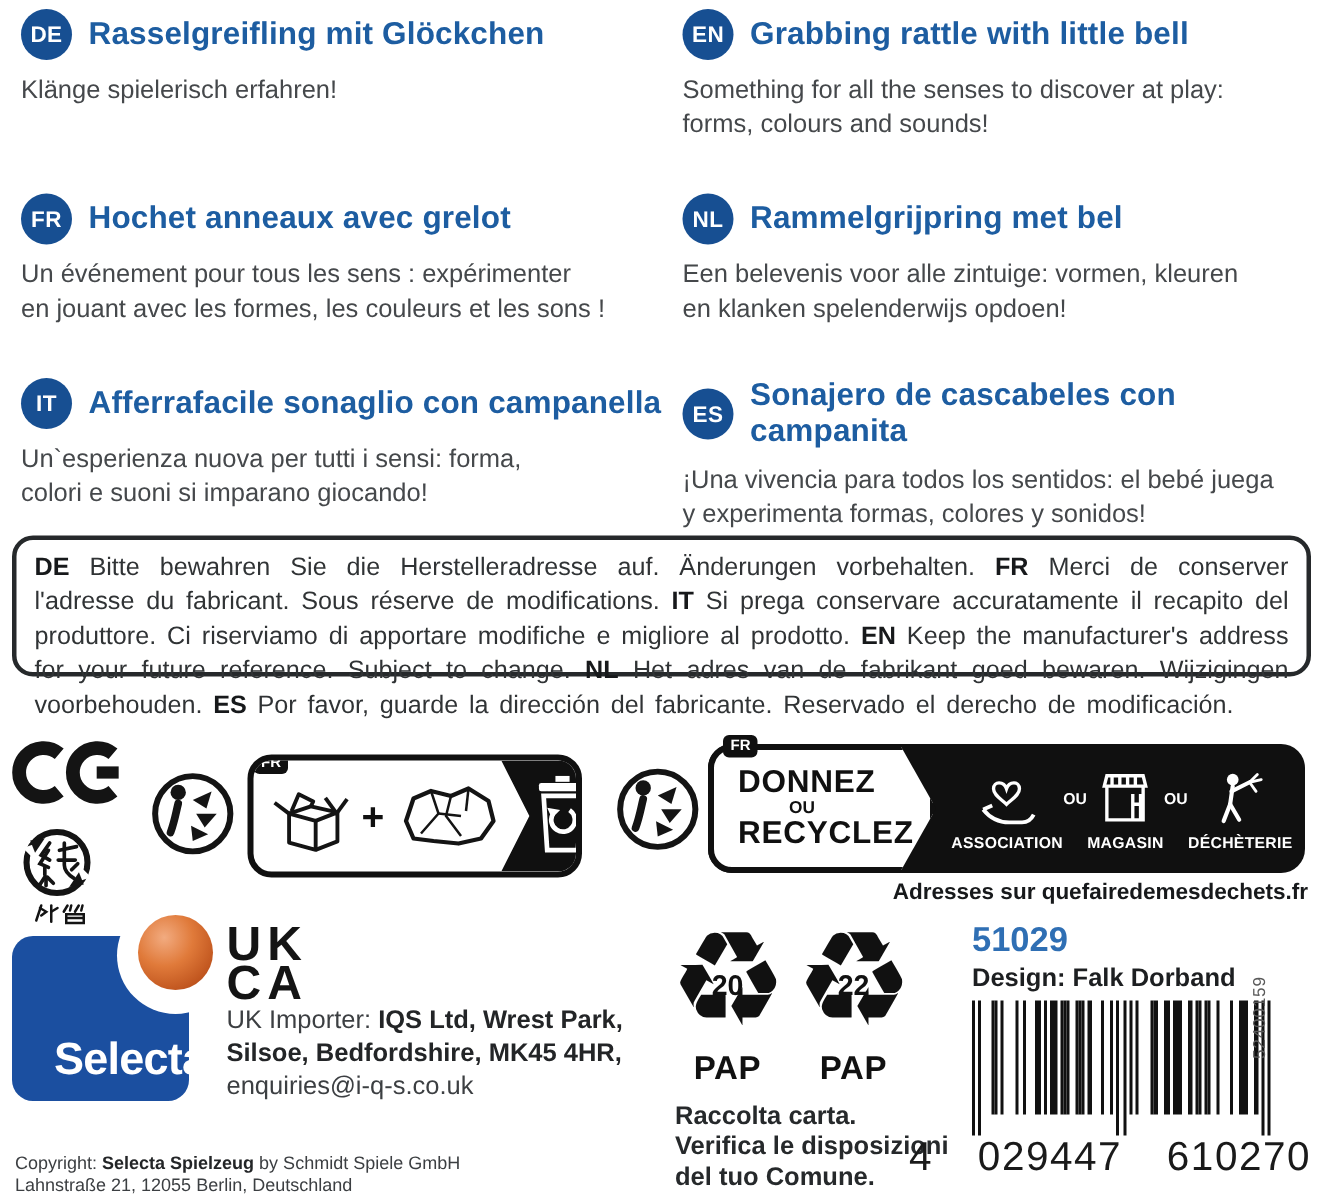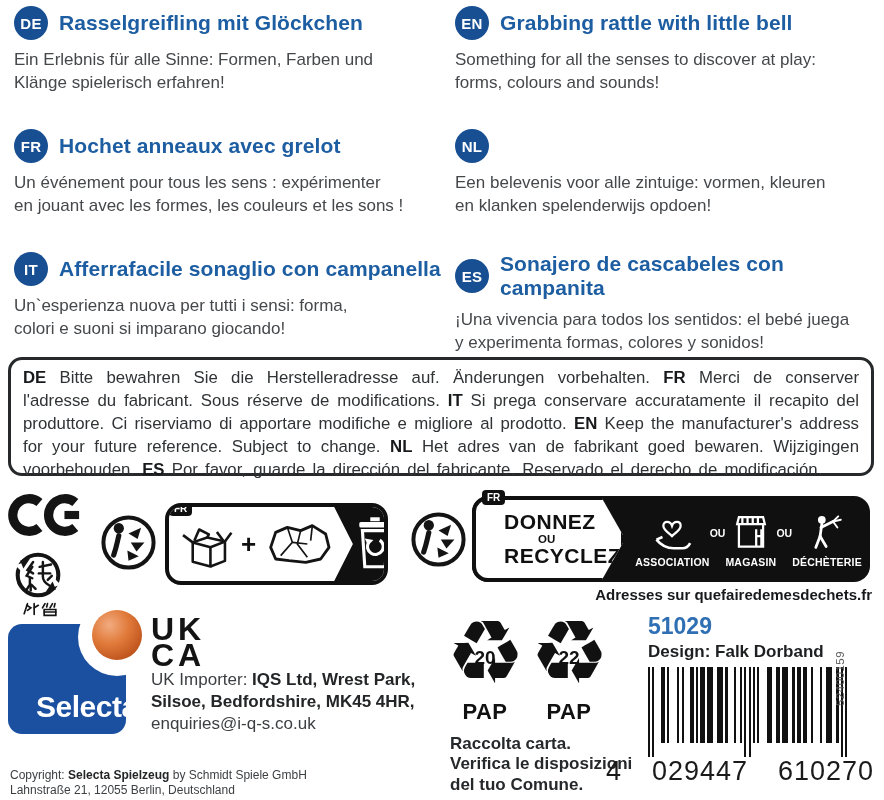--- a/index.html
+++ b/index.html
@@ -16,21 +16,21 @@
   .pos-4 { left:14px;  top:252px; width:428px; }
   .pos-5 { left:455px; top:252px; width:424px; }
   .lang-header { display:flex; align-items:center; gap:11px; }
   .lang-badge { flex:0 0 auto; width:34px; height:34px; border-radius:50%; background:#174f92;
     color:#fff; font-weight:bold; font-size:15px; display:flex; align-items:center; justify-content:center; letter-spacing:.3px; }
   .lang-title { font-size:21px; font-weight:bold; color:#1d5da1; letter-spacing:.1px; }
   .lang-body { margin-top:9px; font-size:17px; line-height:1.34; color:#45484b; }
   .lang-body span { display:block; }
 
   
-  .notice-box { position:absolute; left:8px; top:357px; width:866px; height:119px;
+  .notice-box { position:absolute; left:8px; top:357px; width:866px; height:94px;
     border:3px solid #26292b; border-radius:14px; padding:6px 12px 8px;
     font-size:16.8px; line-height:1.37; color:#303335; text-align:justify; word-spacing:2.5px; }
   .notice-box b { color:#17191b; }
 
   
   .sym { position:absolute; }
   .ce-mark { left:8px; top:488px; }
   .paper-mark { left:12px; top:549px; width:56px; text-align:center; }
   .paper-caption-svg { display:block; margin:1px auto 0; }
   .triman-1 { left:100px; top:514px; }
@@ -42,21 +42,21 @@
     font-weight:bold; padding:2px 5px 2px; border-radius:4px; z-index:3; }
   .sort-white { flex:1 1 auto; display:flex; align-items:center; justify-content:center; gap:8px; padding-left:6px; }
   .plus-glyph { font-size:26px; font-weight:bold; color:#101010; }
   .sort-black { flex:0 0 72px; background:#101010; clip-path:polygon(0 0,100% 0,100% 100%,0 100%,26% 50%);
     display:flex; align-items:center; justify-content:center; padding-left:10px; }
 
   .donnez-box { left:472px; top:496px; width:398px; height:86px; background:#101010;
     border-radius:16px; display:flex; overflow:visible; }
   .donnez-left { position:relative; flex:0 0 152px; background:#fff; border:4px solid #101010;
     border-radius:16px 0 0 16px; clip-path:polygon(0 0,84% 0,100% 50%,84% 100%,0 100%);
-    display:flex; flex-direction:column; align-items:flex-start; justify-content:center; padding:2px 0 2px 28px;text-align:center; }
+    display:flex; flex-direction:column; align-items:flex-start; justify-content:center; padding:2px 0 2px 16px;text-align:center; }
   .donnez-l1,.donnez-l3 { font-size:21px; font-weight:800; color:#101010; letter-spacing:.5px; line-height:1.02; }
   .donnez-l2 { font-size:11.5px; font-weight:bold; color:#101010; margin-left:34px; line-height:1.1; }
   .donnez-right { flex:1 1 auto; display:flex; align-items:center; justify-content:space-evenly; padding:4px 8px 2px 10px; }
   .donnez-option { display:flex; flex-direction:column; align-items:center; gap:6px; }
   .donnez-option .opt-label { color:#fff; font-size:10.5px; font-weight:bold; letter-spacing:.2px; }
   .ou-sep { color:#fff; font-size:10.5px; font-weight:bold; margin-top:-14px; }
   .adresses { position:absolute; right:12px; top:586px; font-size:15px; font-weight:bold; color:#17191b; }
 
   
   .selecta-logo { position:absolute; left:8px; top:610px; width:134px; height:128px; }
@@ -102,21 +102,20 @@
 <body>
 
 <div class="package">
 
   <div class="lang-section pos-0">
     <div class="lang-header">
       <span class="lang-badge">DE</span>
       <h2 class="lang-title">Rasselgreifling mit Glöckchen</h2>
     </div>
     <p class="lang-body">
-      <span>Ein Erlebnis für alle Sinne: Formen, Farben und</span>
       <span>Klänge spielerisch erfahren!</span>
     </p>
   </div>
   <div class="lang-section pos-1">
     <div class="lang-header">
       <span class="lang-badge">EN</span>
       <h2 class="lang-title">Grabbing rattle with little bell</h2>
     </div>
     <p class="lang-body">
       <span>Something for all the senses to discover at play:</span>
@@ -129,20 +128,21 @@
       <h2 class="lang-title">Hochet anneaux avec grelot</h2>
     </div>
     <p class="lang-body">
       <span>Un événement pour tous les sens : expérimenter</span>
       <span>en jouant avec les formes, les couleurs et les sons !</span>
     </p>
   </div>
   <div class="lang-section pos-3">
     <div class="lang-header">
       <span class="lang-badge">NL</span>
+      <h2 class="lang-title">Rammelgrijpring met bel</h2>
     </div>
     <p class="lang-body">
       <span>Een belevenis voor alle zintuige: vormen, kleuren</span>
       <span>en klanken spelenderwijs opdoen!</span>
     </p>
   </div>
   <div class="lang-section pos-4">
     <div class="lang-header">
       <span class="lang-badge">IT</span>
       <h2 class="lang-title">Afferrafacile sonaglio con campanella</h2>

